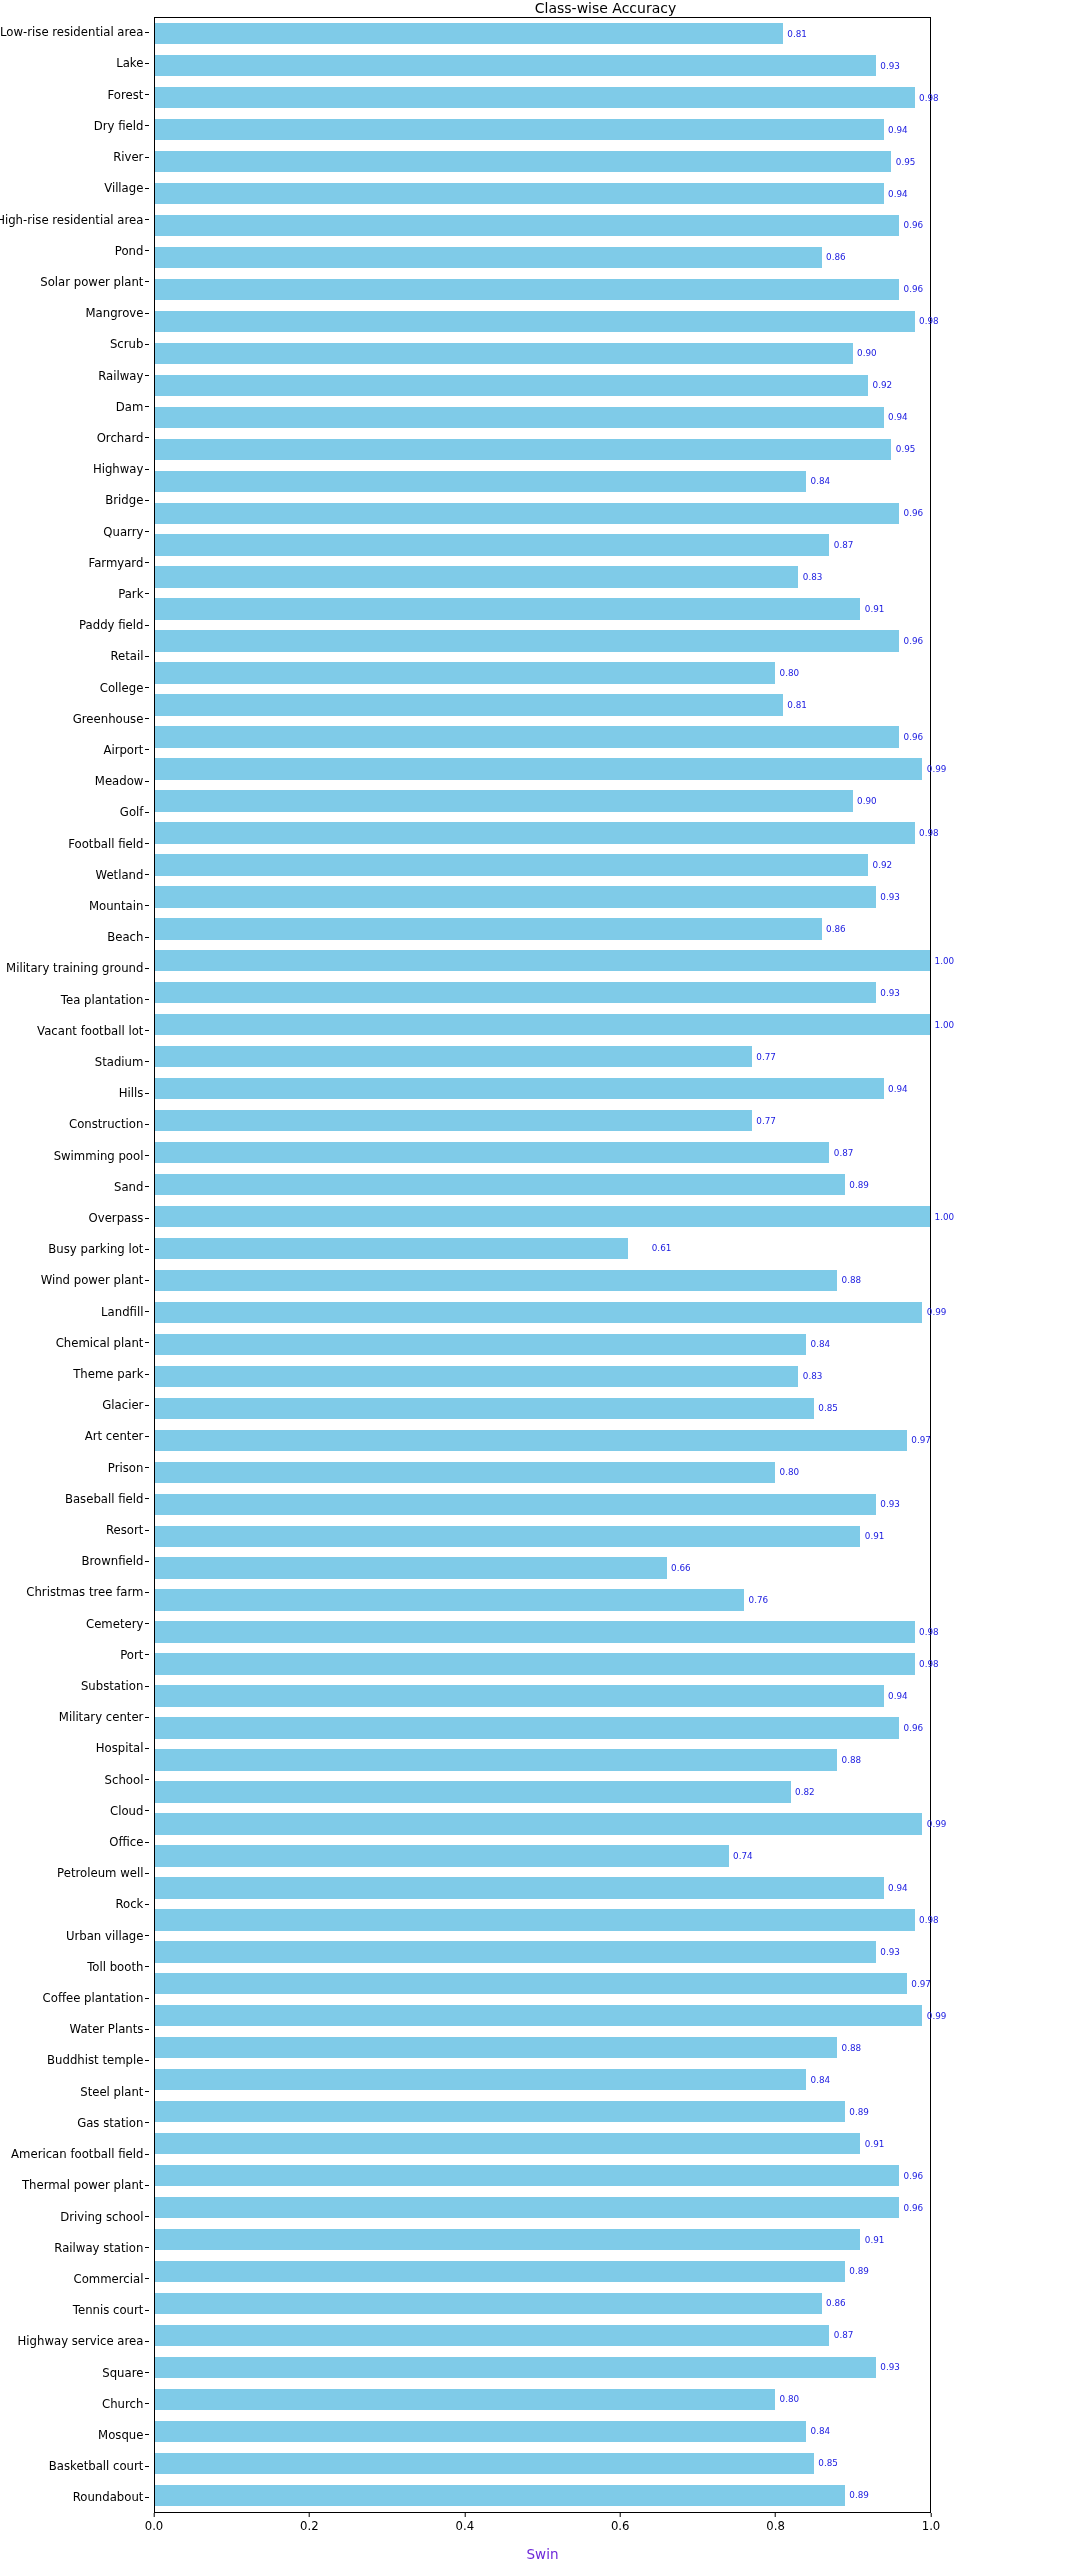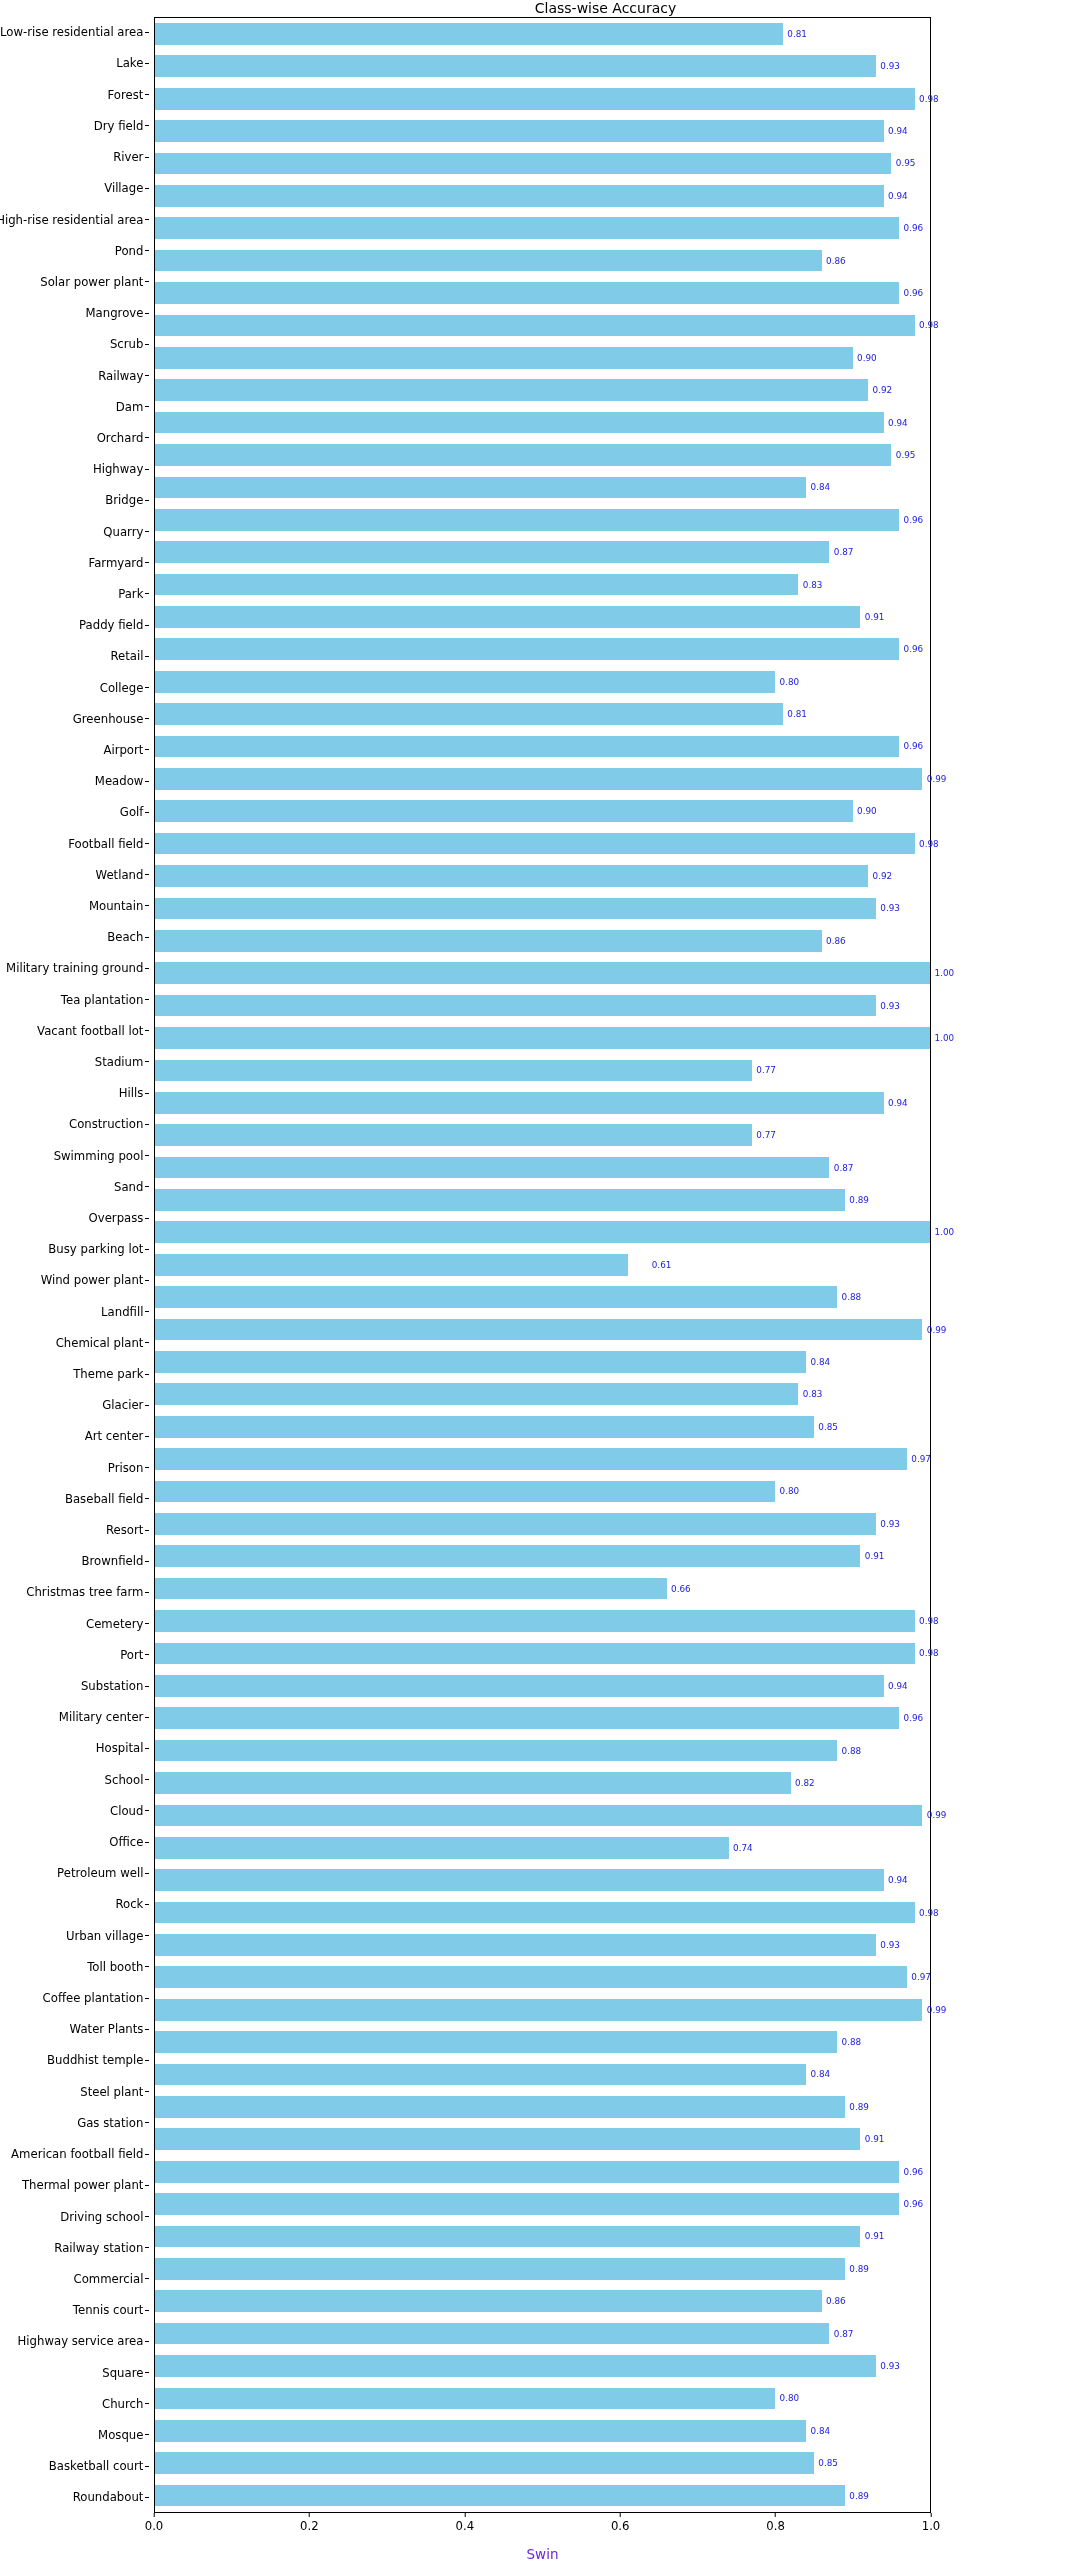--- a/index.html
+++ b/index.html
@@ -686,20 +686,24 @@
         </div>
         <div class="bar-row">
           <div class="bar-rect" style="width: 91%; background: rgb(127, 203, 232);"></div>
           <div class="bar-value" style="left: 91%; color: rgb(26, 26, 224);">0.91</div>
         </div>
         <div class="bar-row">
           <div class="bar-rect" style="width: 66%; background: rgb(127, 203, 232);"></div>
           <div class="bar-value" style="left: 66%; color: rgb(26, 26, 224);">0.66</div>
         </div>
         <div class="bar-row">
+          <div class="bar-rect" style="width: 76%; background: rgb(127, 203, 232);"></div>
+          <div class="bar-value" style="left: 76%; color: rgb(26, 26, 224);">0.76</div>
+        </div>
+        <div class="bar-row">
           <div class="bar-rect" style="width: 98%; background: rgb(127, 203, 232);"></div>
           <div class="bar-value" style="left: 98%; color: rgb(26, 26, 224);">0.98</div>
         </div>
         <div class="bar-row">
           <div class="bar-rect" style="width: 98%; background: rgb(127, 203, 232);"></div>
           <div class="bar-value" style="left: 98%; color: rgb(26, 26, 224);">0.98</div>
         </div>
         <div class="bar-row">
           <div class="bar-rect" style="width: 94%; background: rgb(127, 203, 232);"></div>
           <div class="bar-value" style="left: 94%; color: rgb(26, 26, 224);">0.94</div>

